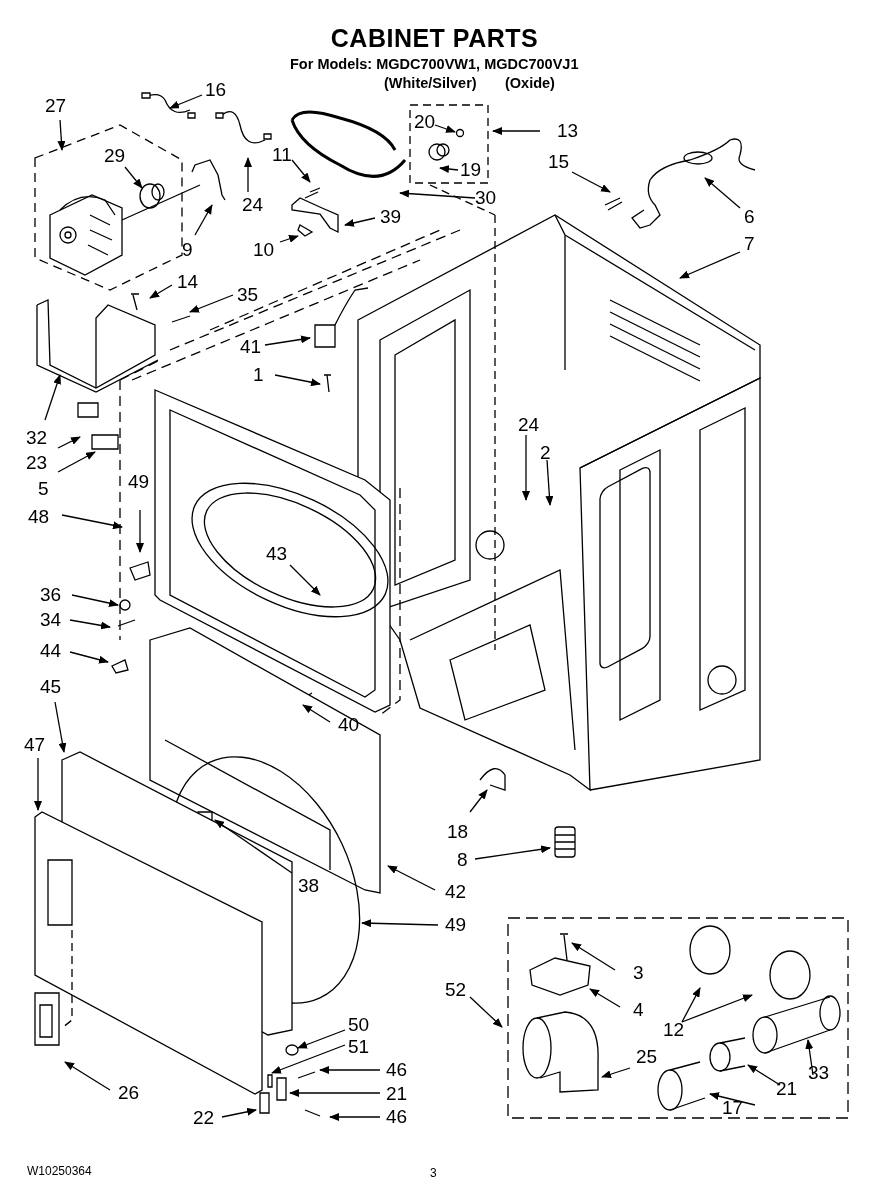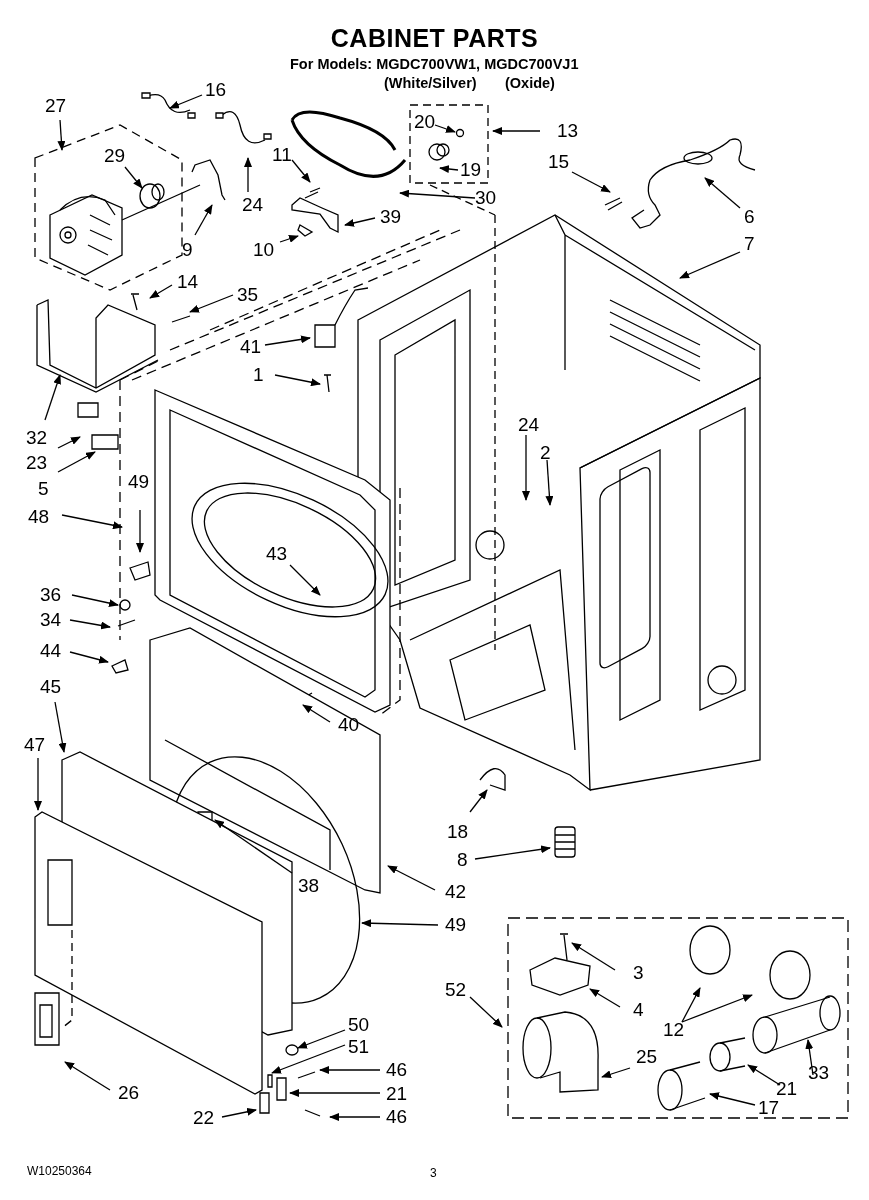--- a/index.html
+++ b/index.html
@@ -269,21 +269,21 @@
 <div class="lbl" style="left:445px;top:915px">49</div>
 <div class="lbl" style="left:447px;top:822px">18</div>
 <div class="lbl" style="left:457px;top:850px">8</div>
 <div class="lbl" style="left:633px;top:963px">3</div>
 <div class="lbl" style="left:633px;top:1000px">4</div>
 <div class="lbl" style="left:445px;top:980px">52</div>
 <div class="lbl" style="left:663px;top:1020px">12</div>
 <div class="lbl" style="left:636px;top:1047px">25</div>
 <div class="lbl" style="left:808px;top:1063px">33</div>
 <div class="lbl" style="left:776px;top:1079px">21</div>
-<div class="lbl" style="left:758px;top:1098px">17</div>
+<div class="lbl" style="left:722px;top:1098px">17</div>
 <div class="lbl" style="left:118px;top:1083px">26</div>
 <div class="lbl" style="left:193px;top:1108px">22</div>
 <div class="lbl" style="left:348px;top:1015px">50</div>
 <div class="lbl" style="left:348px;top:1037px">51</div>
 <div class="lbl" style="left:386px;top:1060px">46</div>
 <div class="lbl" style="left:386px;top:1084px">21</div>
 <div class="lbl" style="left:386px;top:1107px">46</div>
 
 <div class="foot" style="left:27px;top:1164px">W10250364</div>
 <div class="foot" style="left:430px;top:1166px">3</div>

